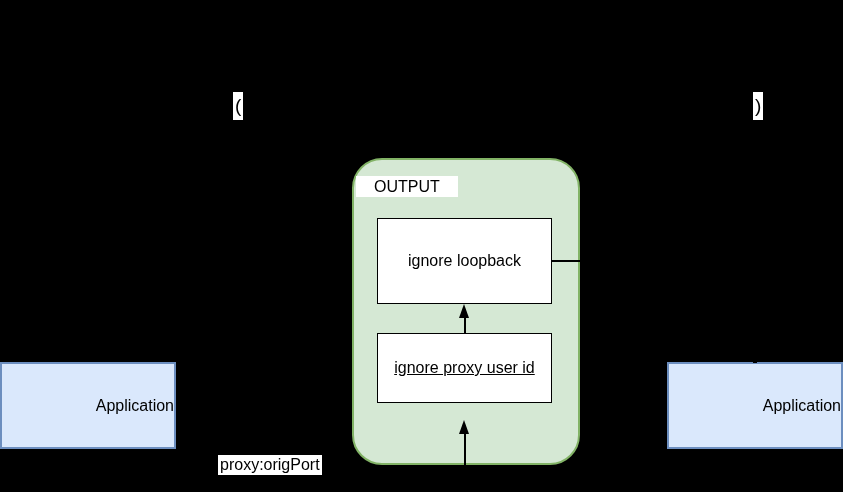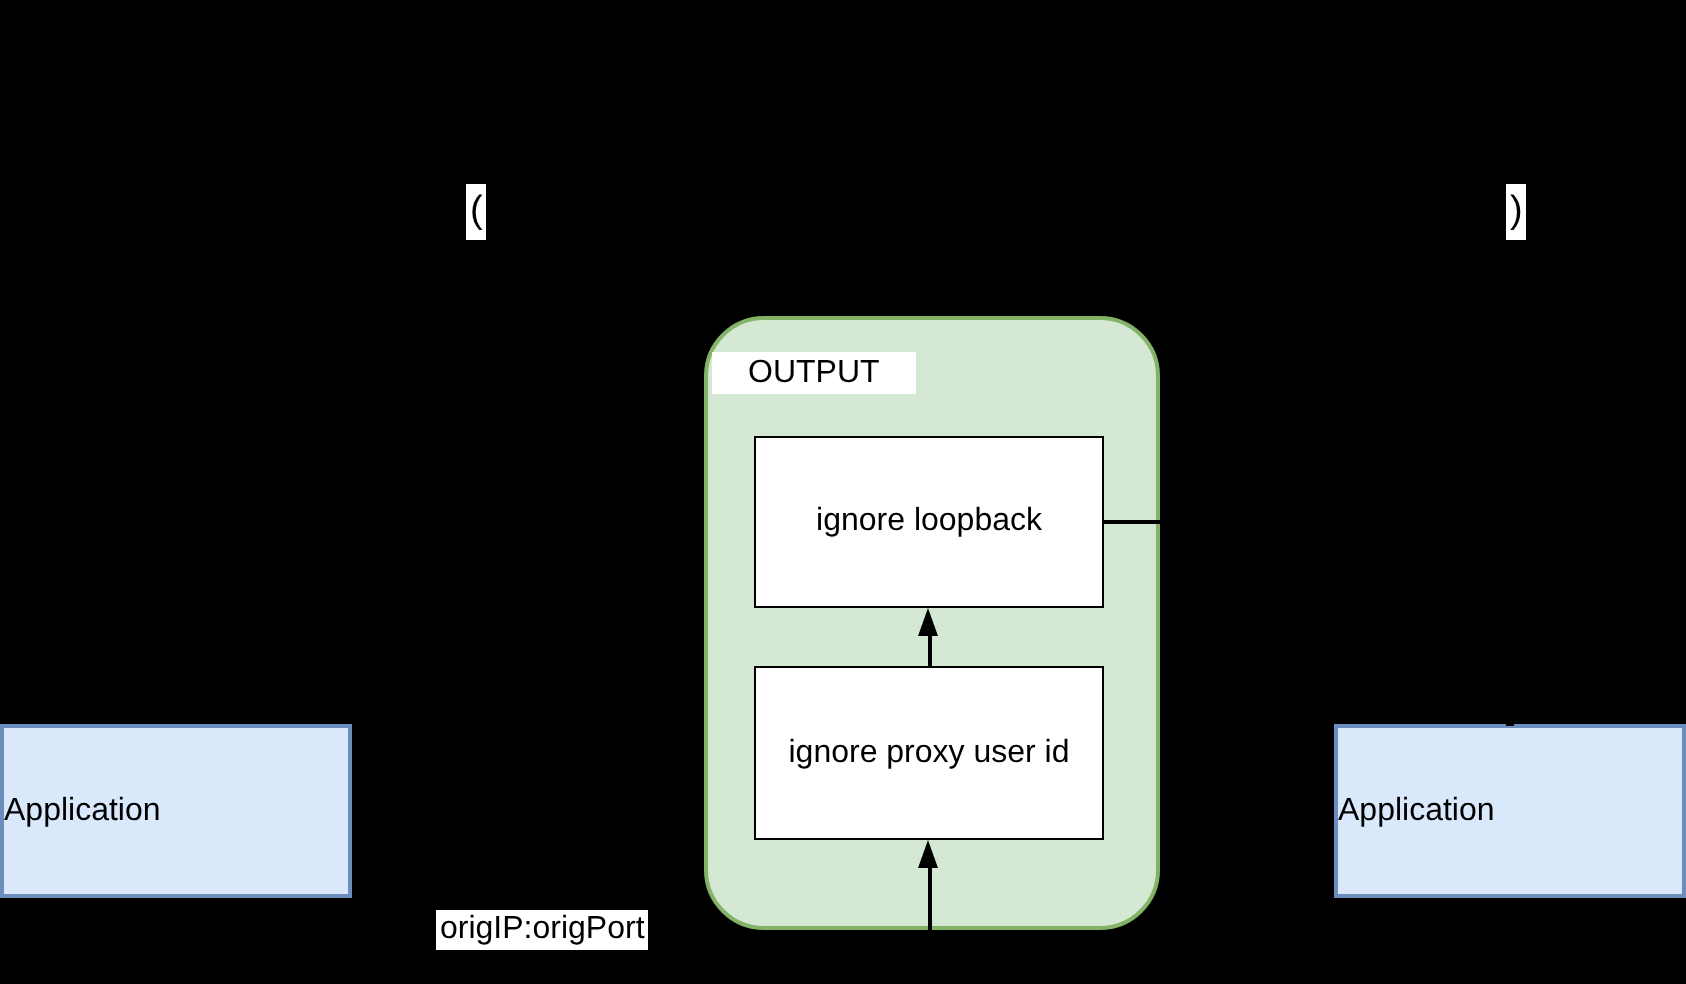--- a/index.html
+++ b/index.html
@@ -48,33 +48,33 @@
     border: 1.5px solid #000000;
     box-sizing: border-box;
     display: flex;
     align-items: center;
     justify-content: center;
     font-size: 16px;
     text-align: center;
     z-index: 2;
   }
   .rule-loopback { top: 218px; height: 86px; }
-  .rule-proxy    { top: 333px; height: 87px; }
+  .rule-proxy    { top: 333px; height: 70px; text-decoration: underline; }
   
   .app-box {
     position: absolute;
     top: 362px;
     width: 176px;
     height: 87px;
     background: #dae8fc;
     border: 2px solid #6c8ebf;
     box-sizing: border-box;
     display: flex;
     align-items: center;
-    justify-content: flex-start;
+    justify-content: flex-end;
     font-size: 16px;
     z-index: 2;
   }
   .app-left  { left: 0px; }
   .app-right { left: 667px; }
   
   .vline {
     position: absolute;
     width: 2px;
     background: #000000;
@@ -159,15 +159,15 @@
 
   <div class="app-box app-left">
     <span>Application</span>
   </div>
   <div class="app-box app-right">
     <span>Application</span>
   </div>
 
   <div class="float-label paren-label paren-open">(</div>
   <div class="float-label paren-label paren-close">)</div>
-  <div class="float-label endpoint-label">origIP:origPort</div>
+  <div class="float-label endpoint-label">proxy:origPort</div>
 
 </div>
 
 </body></html>

